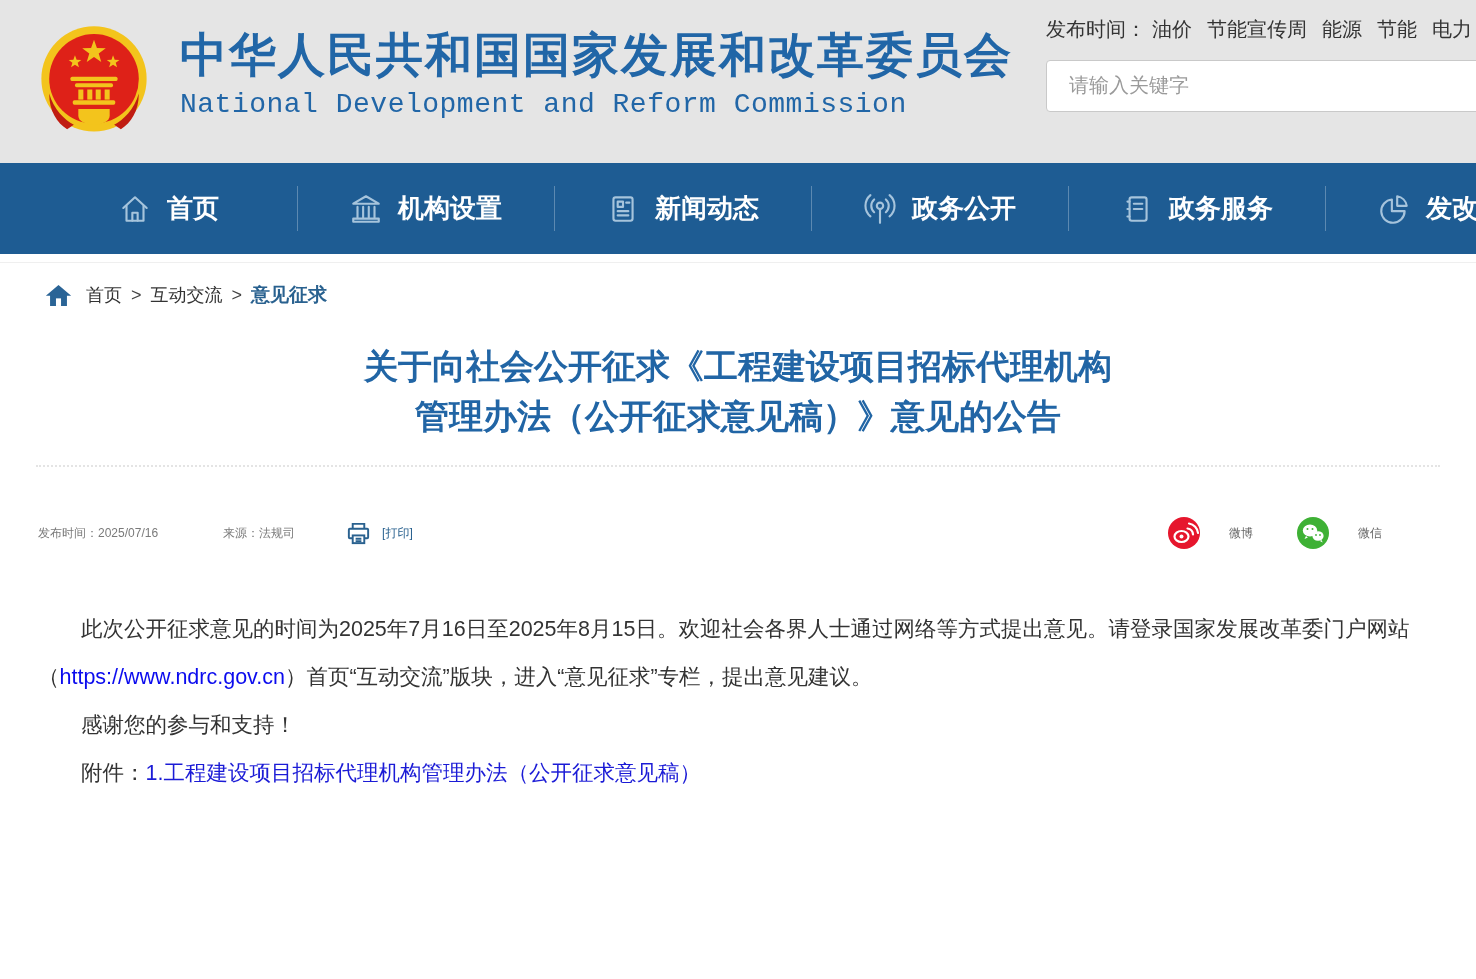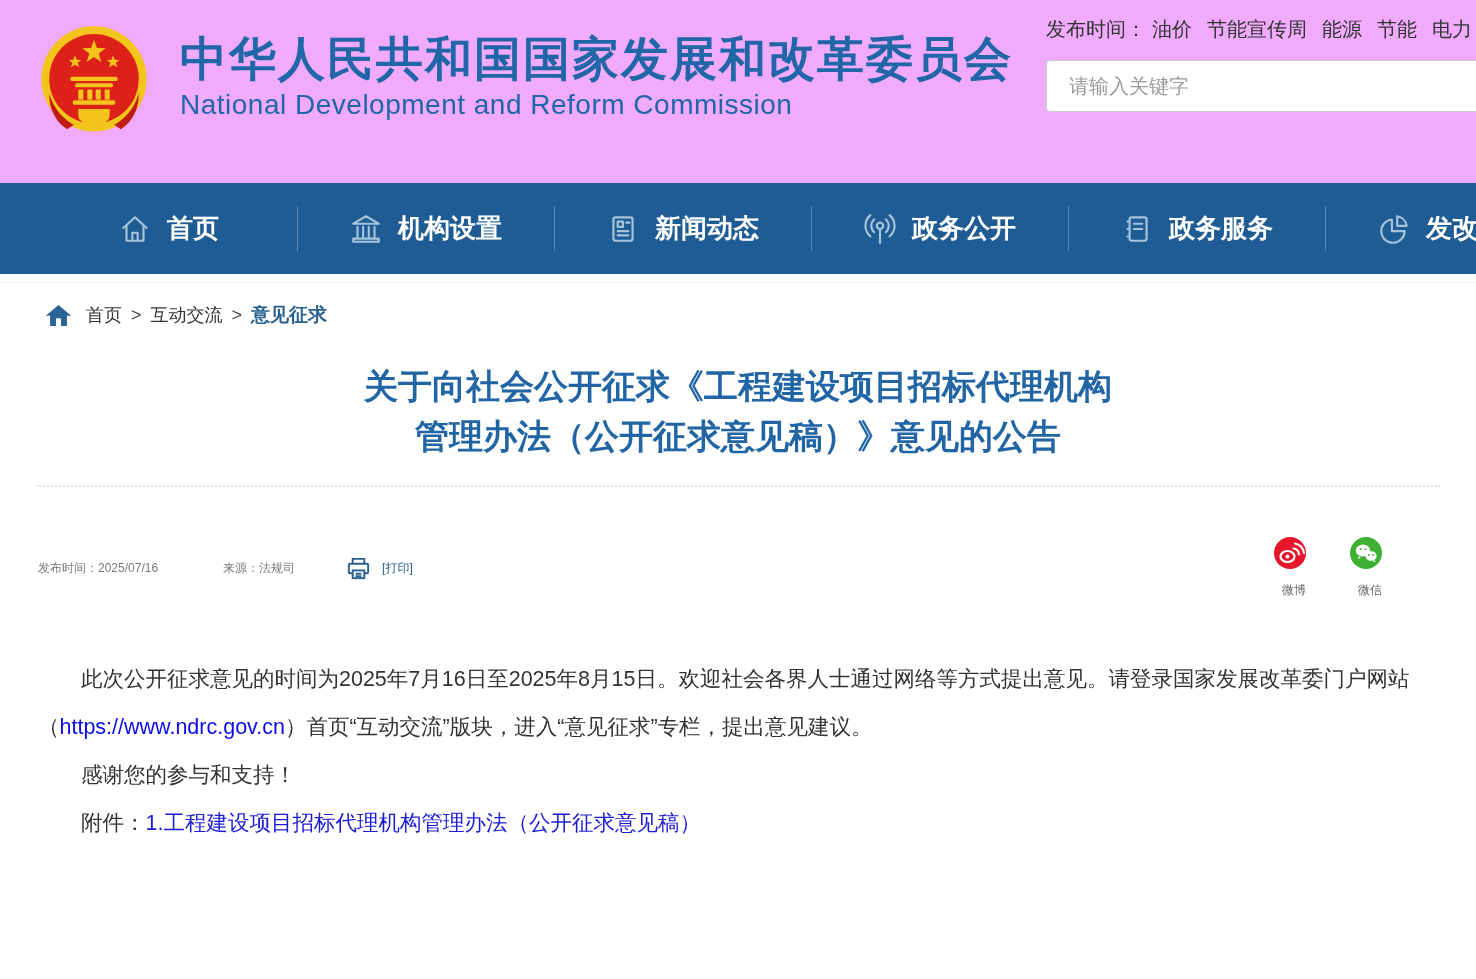--- a/index.html
+++ b/index.html
@@ -1,20 +1,20 @@
 <!DOCTYPE html>
 <html><head>
 <meta charset="utf-8">
 <style>
   * { margin:0; padding:0; box-sizing:border-box; }
   html,body { width:1476px; height:979px; overflow:hidden; background:#fff;
     font-family:"Liberation Sans","DejaVu Sans",sans-serif; }
 
   
-  .header { position:relative; height:183px; background:#f0abfc; }
+  .header { position:relative; height:163px; background:#e5e5e5;font-family:Liberation Mono, monospace; }
   .emblem { position:absolute; left:38px; top:20px; width:112px; height:120px; }
   .titles { position:absolute; left:180px; top:32px; }
   .title-cn { font-size:47px; font-weight:bold; color:#2166a7; letter-spacing:2px; line-height:1.15; white-space:nowrap; }
   .title-en { font-size:28px; color:#2166a7; margin-top:3px; letter-spacing:0.5px; white-space:nowrap; }
   .header-right { position:absolute; left:1046px; top:16px; width:520px; }
   .hot-search { display:flex; align-items:center; font-size:20px; color:#333; white-space:nowrap; }
   .hot-search .term { margin-right:15px; cursor:pointer; }
   .hot-search .label { margin-right:6px; }
   .search-box { margin-top:17px; width:100%; height:52px; border:1px solid #c9c9c9; border-radius:4px;
     font-size:20px; padding:0 22px; color:#333; outline:none; font-family:inherit; }
@@ -42,21 +42,21 @@
     line-height:50px; margin-top:33px; }
   .article-title span { display:block; }
   .dotted-divider { margin:24px 36px 0 36px; border-top:2px dotted #e4e4e4; }
 
   .meta-row { margin:50px 38px 0 38px; display:flex; align-items:center; font-size:12px; color:#7a7a7a; }
   .meta-item { white-space:nowrap; }
   .meta-source { margin-left:65px; }
   .print-btn { margin-left:50px; display:flex; align-items:center; gap:10px; color:#29618f; cursor:pointer; }
   .printer-svg { width:27px; height:27px; stroke:#29618f; fill:none; stroke-width:2; }
   .share-group { margin-left:auto; margin-right:56px; display:flex; align-items:center; gap:16px; color:#666; }
-  .share-btn { display:flex; align-items:flex-end; gap:13px; cursor:pointer;flex-direction:column; }
+  .share-btn { display:flex; align-items:center; gap:29px; cursor:pointer; }
   .share-btn + .share-btn { margin-left:28px; }
   .share-icon { width:32px; height:32px; }
 
   .article-body { margin:56px 38px 0 38px; font-size:21.5px; color:#333; line-height:48px; }
   .article-body p { text-indent:2em; }
   .url-link { color:#0b0bee; text-decoration:none; cursor:pointer; }
   .attach-row { display:flex; padding-left:2em; align-items:flex-start; }
   .attach-label { white-space:nowrap; }
   .attach-links { display:flex; flex-direction:column; }
   .attach-links a { color:#1b1bd6; cursor:pointer; }

